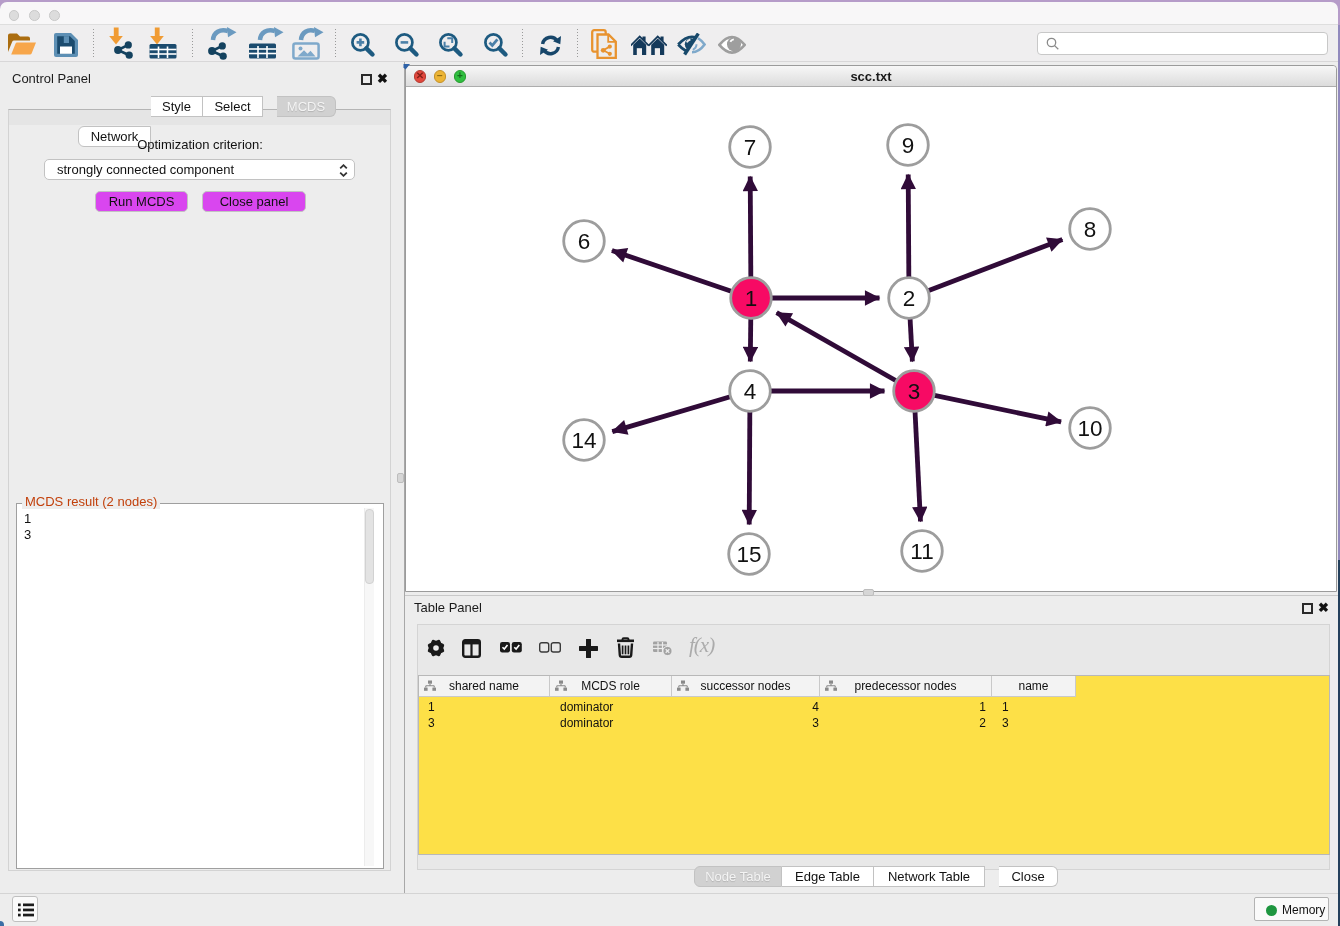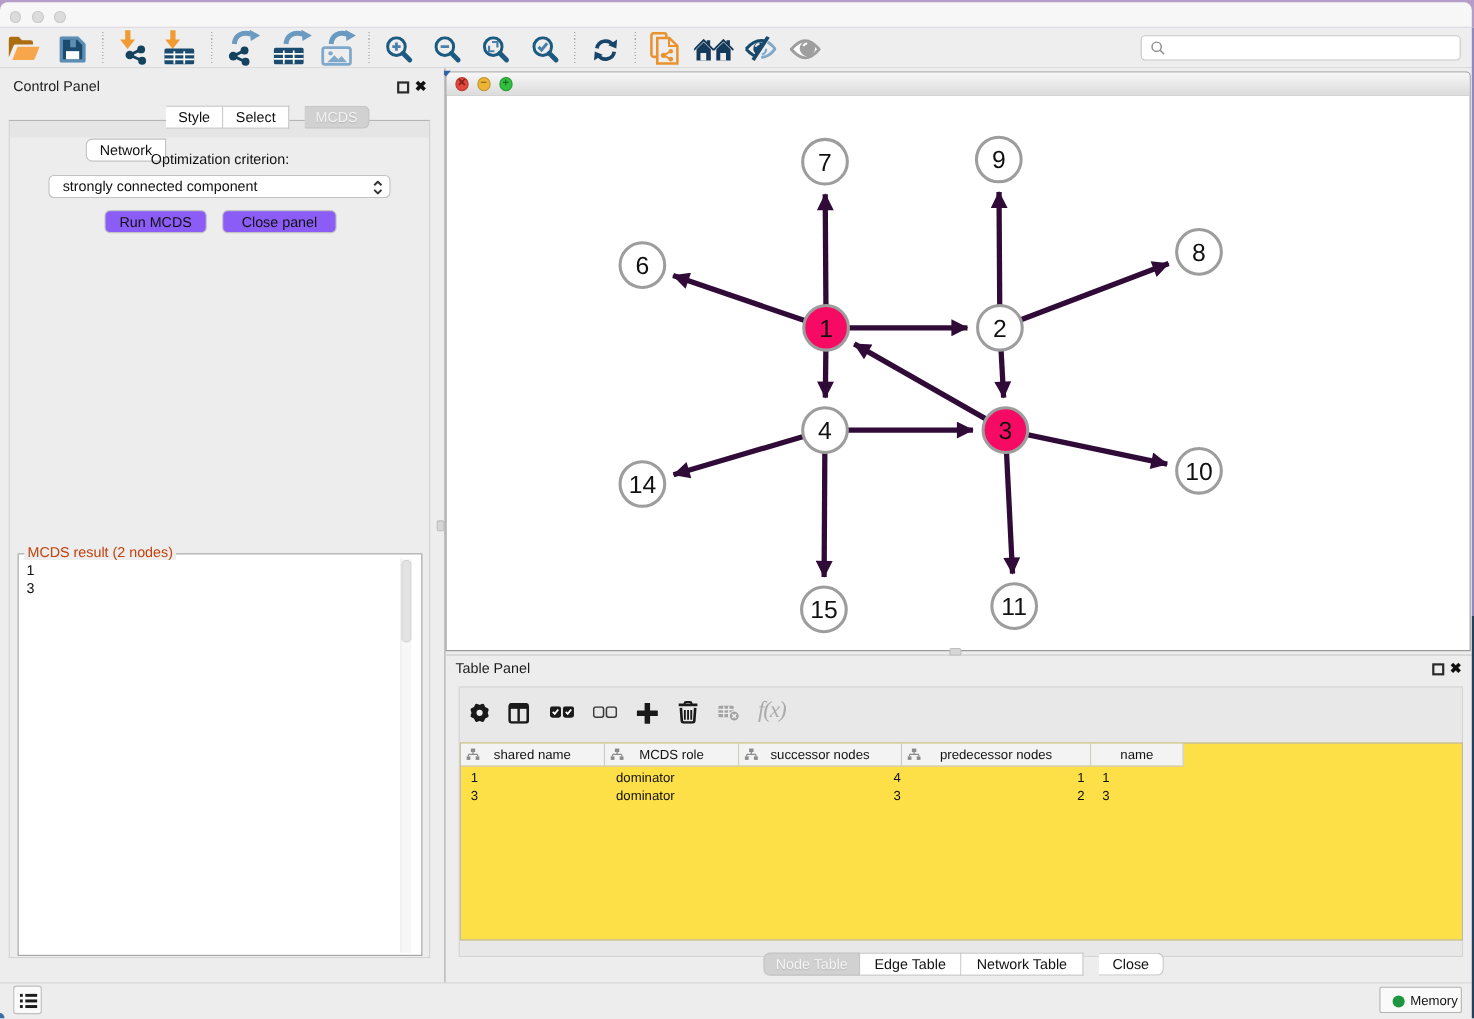--- a/index.html
+++ b/index.html
@@ -22,21 +22,21 @@
 .tabs { display:flex; }
 .tab { background:#fff; border:1px solid #c2c2c2; border-left:none; font-size:13px; color:#111; text-align:center; line-height:19px; height:21px; }
 .tab.first { border-left:1px solid #c2c2c2; border-radius:6px 0 0 6px; }
 .tab.last { border-radius:0 6px 6px 0;margin-left:14px; }
 .tab.sel { background:#d1d1d1; color:#f4f4f4; text-shadow:0 1px 1px rgba(0,0,0,0.15); }
 #cp-tabs { left:78px; top:96px; }
 #cp-border { left:8px; top:109px; width:383px; height:762px; border:1px solid #d3d3d3; border-top:1px solid #b5b5b5; background:#ededed; }
 #cp-band { left:9px; top:110px; width:381px; height:15px; background:#e5e5e5; }
 #opt-label { left:0px; top:137px; width:400px; text-align:center; font-size:13px; color:#111; }
 #opt-select { left:44px; top:159px; width:311px; height:21px; background:#fff; border:1px solid #c2c2c2; border-radius:5px; font-size:13px; color:#111; line-height:19px; padding-left:12px; }
-.btn { background:#8b5cf6; border:1px solid #c2c2c2; border-radius:5px; font-size:13px; color:#111; text-align:center; line-height:19px; height:21px; }
+.btn { background:#d946ef; border:1px solid #c2c2c2; border-radius:5px; font-size:13px; color:#111; text-align:center; line-height:19px; height:21px; }
 #btn-run { left:95px; top:191px; width:93px; }
 #btn-close { left:202px; top:191px; width:104px; }
 #fieldset { left:16px; top:503px; width:368px; height:366px; border:1px solid #9f9f9f; background:#fff; }
 #fs-label { left:22px; top:494px; font-size:13px; color:#c2410c; background:#ededed; padding:0 3px; }
 #fs-text { left:24px; top:511px; font-size:13px; color:#111; line-height:16px; }
 #fs-sbtrack { left:364px; top:508px; width:10px; height:358px; background:#f7f7f7; border-left:1px solid #ececec; }
 #fs-sbthumb { left:364.5px; top:509px; width:9px; height:75px; background:#e3e3e3; border:1px solid #d2d2d2; border-radius:4px; }
 #vdivider { left:404px; top:62px; width:1px; height:831px; background:#a8a8a8; }
 #vhandle { left:397px; top:473px; width:7px; height:10px; background:#d6d6d6; border:1px solid #bdbdbd; border-radius:2px; }
 
@@ -255,20 +255,21 @@
   <div id="netwin-titlebar">
     <div class="tl" style="left:7.6px;background:#e2473d;border:1px solid #b23c31;">
         <span class="tls" style="color:#801f17;">✕</span>
       </div>
     <div class="tl" style="left:27.6px;background:#ecb435;border:1px solid #c3912a;">
         <span class="tls" style="color:#8a6a12;">−</span>
       </div>
     <div class="tl" style="left:47.6px;background:#30bf40;border:1px solid #27992f;">
         <span class="tls" style="color:#156b1d;">+</span>
       </div>
+    <div id="netwin-title">scc.txt</div>
   </div>
   <svg id="graph" width="930" height="504" viewBox="0 0 930 504">
 <defs>
         <marker id="arr" viewBox="0 0 10 10" refX="9.5" refY="5" markerWidth="5.0" markerHeight="3.2" orient="auto-start-reverse">
           <path d="M0,0 L10,5 L0,10 z" fill="#300b38"></path>
         </marker>
       </defs>
 <line x1="344.9" y1="200.0" x2="344.2" y2="88.5" stroke="#300b38" stroke-width="4.8" marker-end="url(#arr)"></line>
 <line x1="335.5" y1="206.8" x2="205.9" y2="162.5" stroke="#300b38" stroke-width="4.8" marker-end="url(#arr)"></line>
 <line x1="355.0" y1="210.0" x2="473.5" y2="210.0" stroke="#300b38" stroke-width="4.8" marker-end="url(#arr)"></line>

